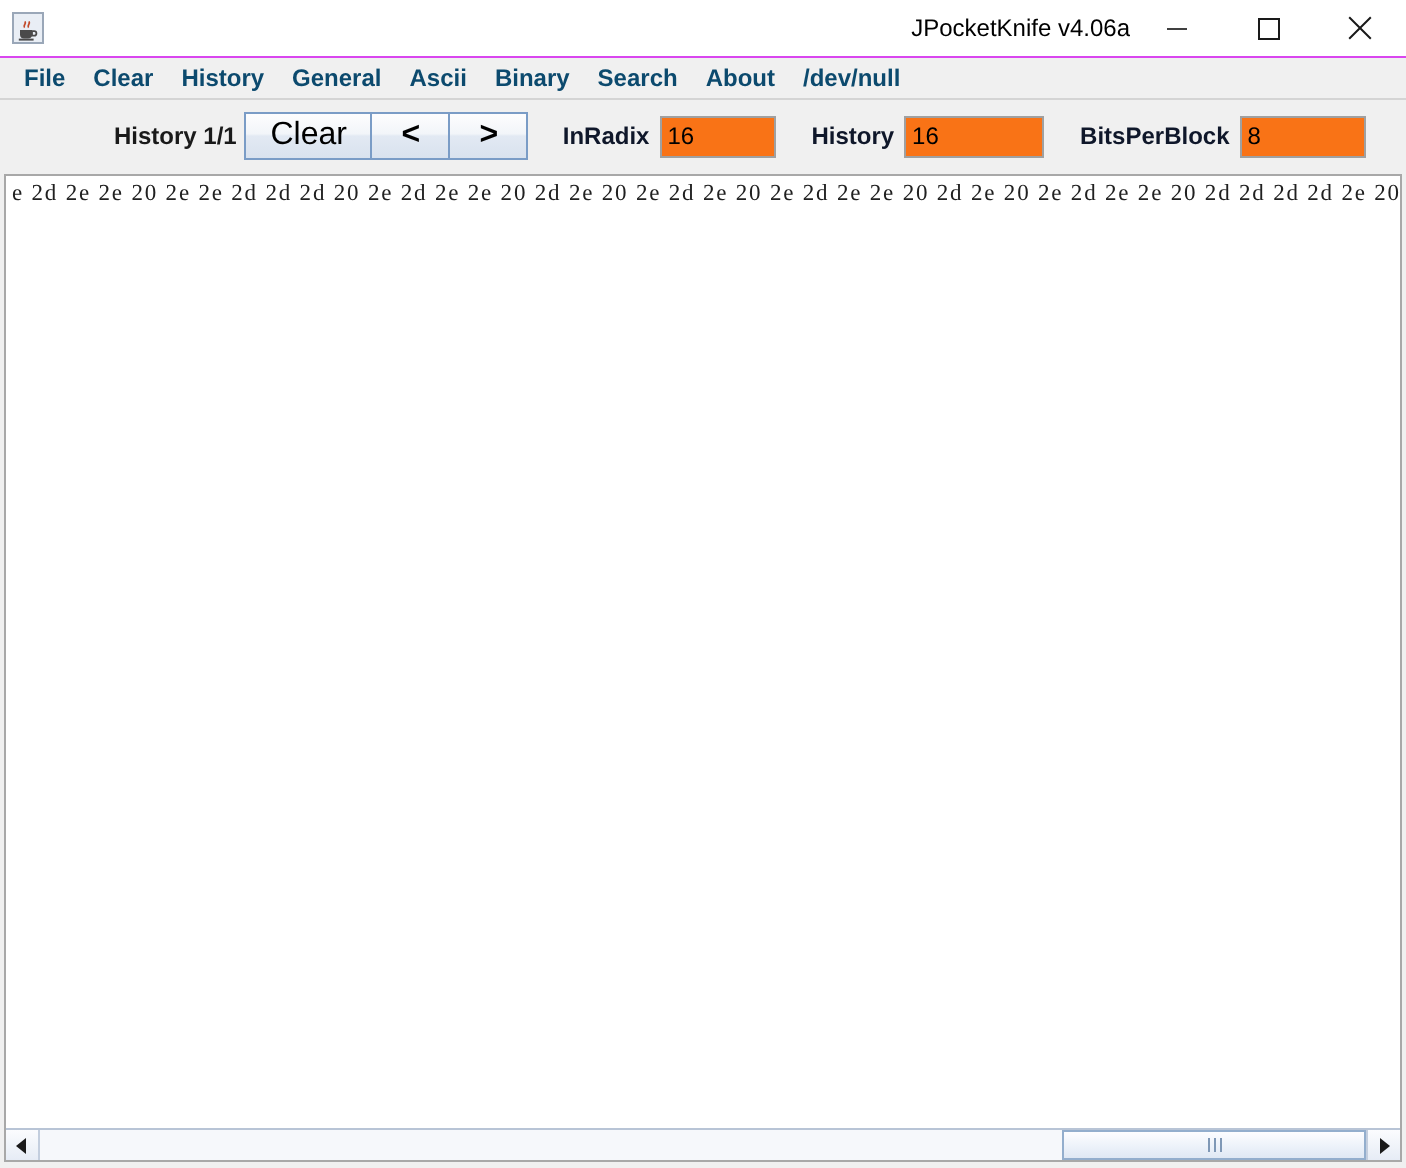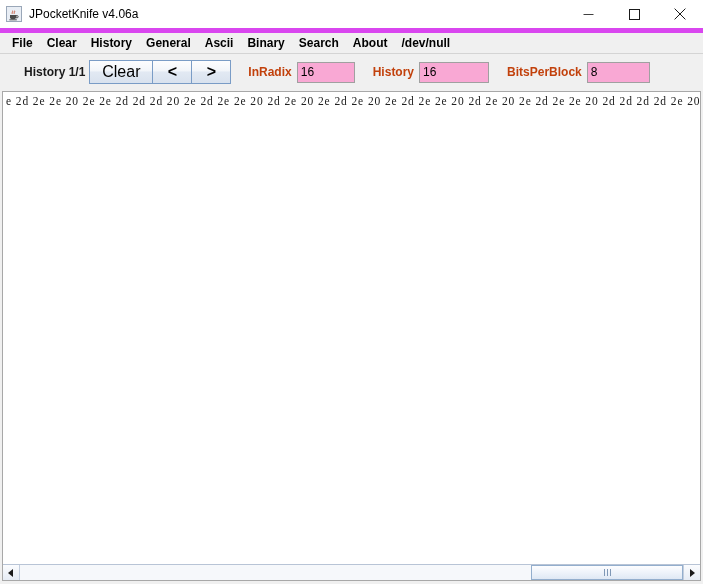--- a/index.html
+++ b/index.html
@@ -21,21 +21,22 @@
     flex-direction: column;
   }
 
   
   .titlebar {
     height: 28px;
     background: #ffffff;
     display: flex;
     align-items: center;
     flex: 0 0 auto;
-    border-bottom: 5px solid #d946ef;
+    border-bottom: 1px solid #d946ef;
+    text-align: right;
   }
   .title-icon {
     width: 16px;
     height: 16px;
     margin-left: 6px;
     margin-right: 7px;
     flex: 0 0 auto;
     position: relative;
   }
   .title-text {
@@ -67,34 +68,34 @@
     background: #f0f0f0;
     display: flex;
     align-items: center;
     padding-left: 5px;
     flex: 0 0 auto;
     border-bottom: 1px solid #d4d4d4;
   }
   .menu-item {
     font-size: 12px;
     font-weight: bold;
-    color: #000000;
+    color: #0c4a6e;
     padding: 2px 7px;
     white-space: nowrap;
     font-family: "Liberation Sans", sans-serif;
   }
 
   
   .toolbar {
     height: 36px;
     background: #f0f0f0;
     display: flex;
     align-items: center;
     flex: 0 0 auto;
-    padding-left: 24px;
+    padding-left: 57px;
     box-sizing: border-box;
   }
   .tb-label {
     font-size: 12px;
     font-weight: bold;
     color: #1a1a1a;
     white-space: nowrap;
     font-family: "Liberation Sans", sans-serif;
   }
   .btn-group {
@@ -114,31 +115,31 @@
     justify-content: center;
     font-family: "Liberation Sans", sans-serif;
     margin-right: -1px;
   }
   .tb-button.wide  { width: 64px; }
   .tb-button.narrow{ width: 40px; font-weight: bold; }
 
   .tb-field-label {
     font-size: 12px;
     font-weight: bold;
-    color: #c2410c;
+    color: #0f172a;
     margin-left: 18px;
     margin-right: 5px;
     white-space: nowrap;
     font-family: "Liberation Sans", sans-serif;
   }
   .tb-input {
     height: 21px;
     box-sizing: border-box;
     border: 1px solid #a0a0a0;
-    background: #f9a8d4;
+    background: #f97316;
     font-size: 12px;
     color: #000000;
     padding: 0 3px;
     line-height: 19px;
     font-family: "Liberation Sans", sans-serif;
     outline: none;
   }
   .tb-input.w-inradix  { width: 58px; }
   .tb-input.w-outradix { width: 70px; }
   .tb-input.w-bits     { width: 63px; }

